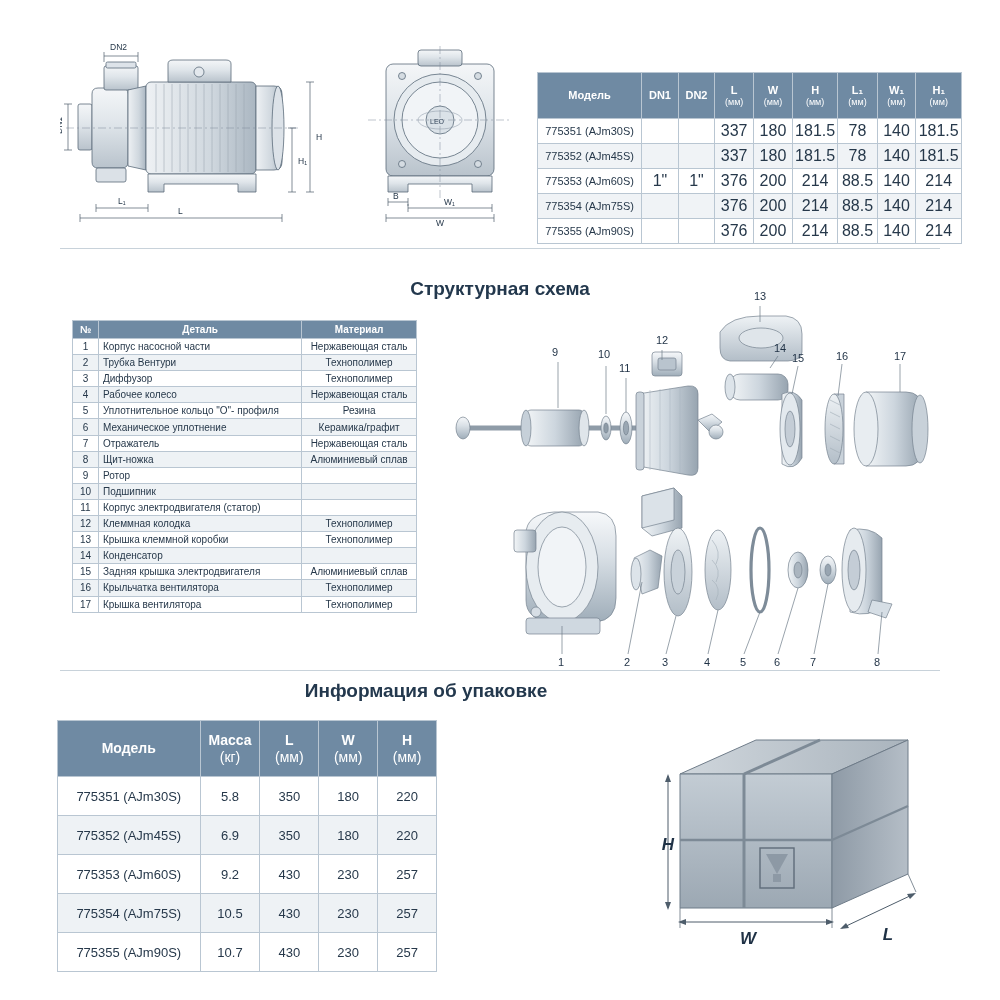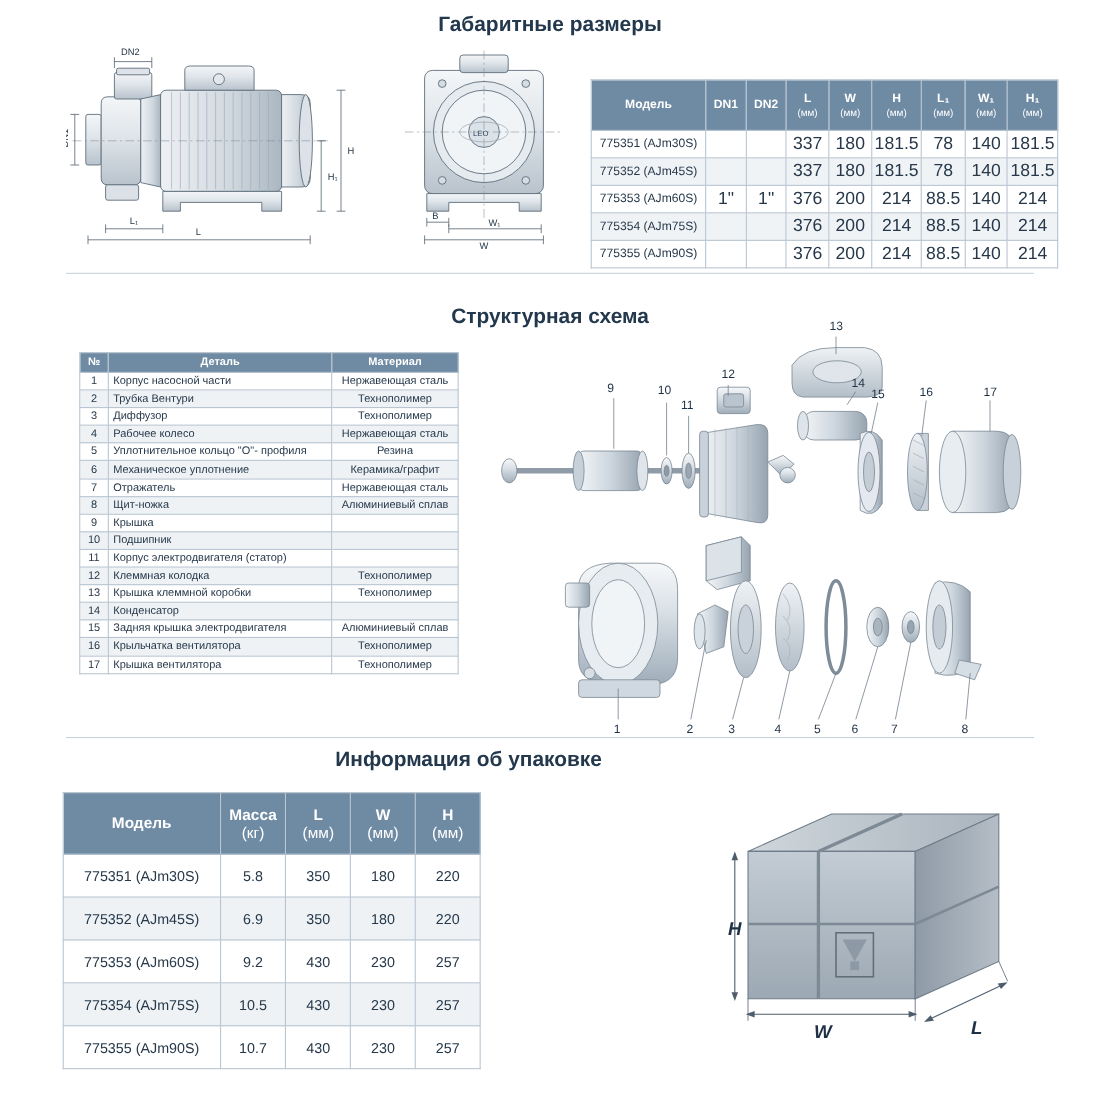--- a/index.html
+++ b/index.html
@@ -97,21 +97,20 @@
   
   .hr-sep { position: absolute; height: 1px; background: #c8d2da; }
 
   svg text { font-family: "Liberation Sans", sans-serif; }
 </style>
 </head>
 <body>
 
 <div id="sec-dim">
 
-  <div id="dim-title" class="section-title">Габаритные размеры</div>
 
   <svg id="dim-drawing-a" viewBox="0 0 290 185">
     <defs>
       <linearGradient id="gmetal" x1="0" y1="0" x2="0" y2="1">
         <stop offset="0%" stop-color="#f4f6f8"></stop>
           <stop offset="45%" stop-color="#dfe5ea"></stop>
           <stop offset="100%" stop-color="#b9c3cc"></stop>
       </linearGradient>
       <linearGradient id="gmetal2" x1="0" y1="0" x2="1" y2="0">
         <stop offset="0%" stop-color="#eef1f4"></stop>
@@ -373,21 +372,21 @@
           <td class="detail">Отражатель</td>
           <td class="material">Нержавеющая сталь</td>
         </tr>
       <tr>
           <td class="num">8</td>
           <td class="detail">Щит-ножка</td>
           <td class="material">Алюминиевый сплав</td>
         </tr>
       <tr>
           <td class="num">9</td>
-          <td class="detail">Крышка</td>
+          <td class="detail">Ротор</td>
           <td class="material"></td>
         </tr>
       <tr>
           <td class="num">10</td>
           <td class="detail">Подшипник</td>
           <td class="material"></td>
         </tr>
       <tr>
           <td class="num">11</td>
           <td class="detail">Корпус электродвигателя (статор)</td>

